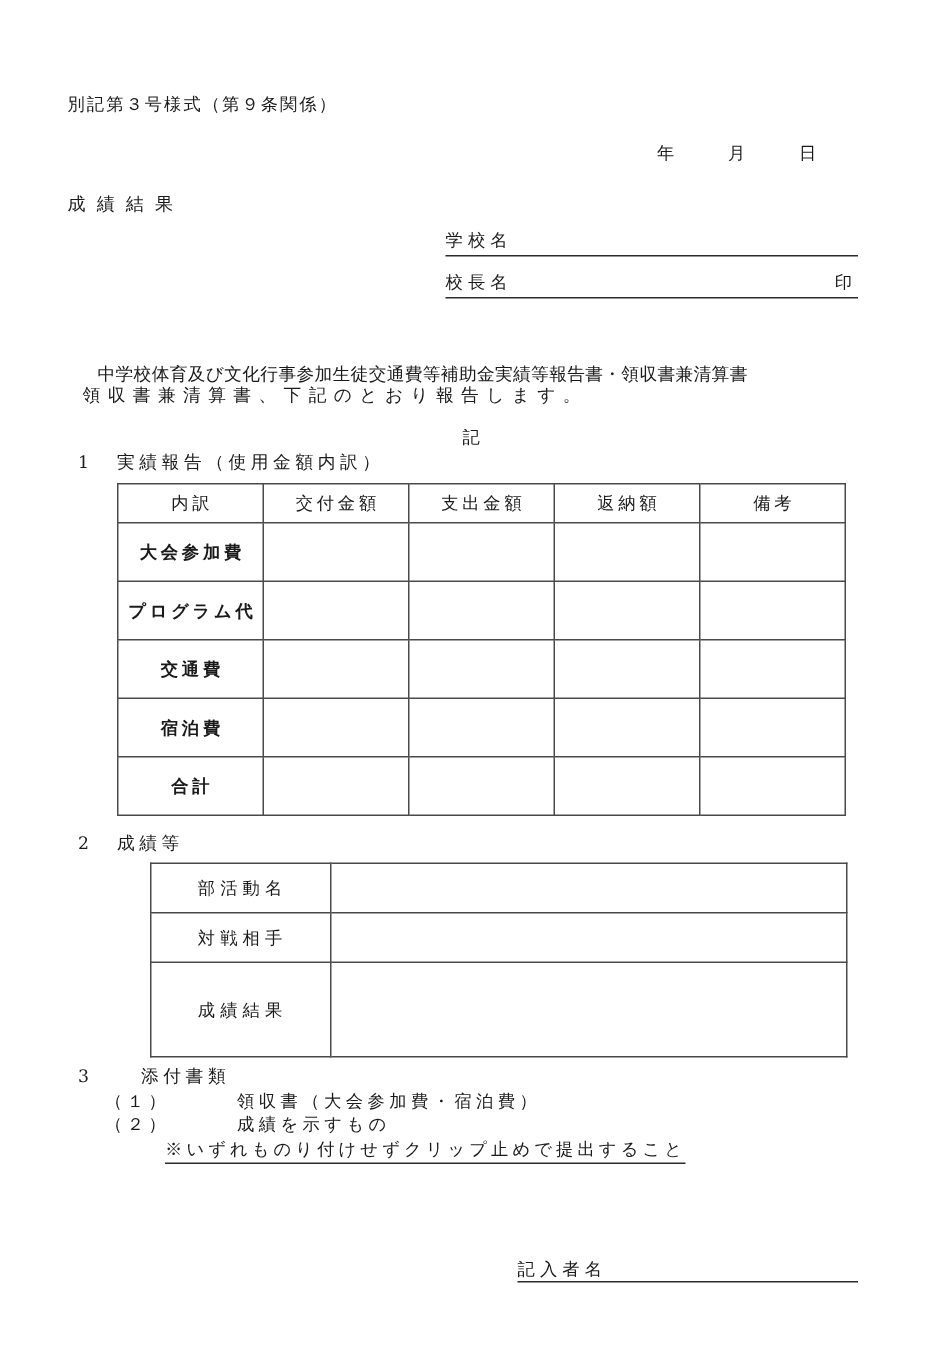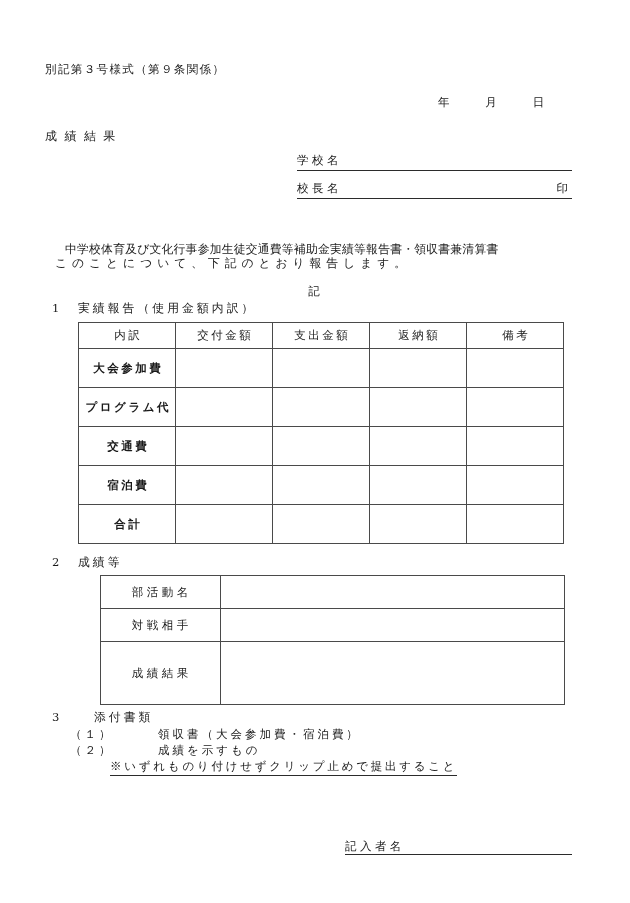--- a/index.html
+++ b/index.html
@@ -207,21 +207,21 @@
     <span class="lbl">校長名</span>
     <span class="seal">印</span>
   </div>
 
   <div class="sig-row" id="sig-school">
     <span class="lbl">学校名</span>
   </div>
 
   <div class="abs jp" id="doc-title">中学校体育及び文化行事参加生徒交通費等補助金実績等報告書・領収書兼清算書</div>
 
-  <div class="abs jp" id="intro-text">このことについて、下記のとおり報告します。</div>
+  <div class="abs jp" id="intro-text">領収書兼清算書、下記のとおり報告します。</div>
 
   <div class="abs jp" id="ki-mark">記</div>
 
   <div class="sec-num jp" id="sec1-num">1</div>
   <div class="sec-title jp" id="sec1-title">実績報告（使用金額内訳）</div>
 
   <table class="form-tbl" id="tbl-jisseki">
     <colgroup>
       <col class="c-label">
         <col class="c-data">

